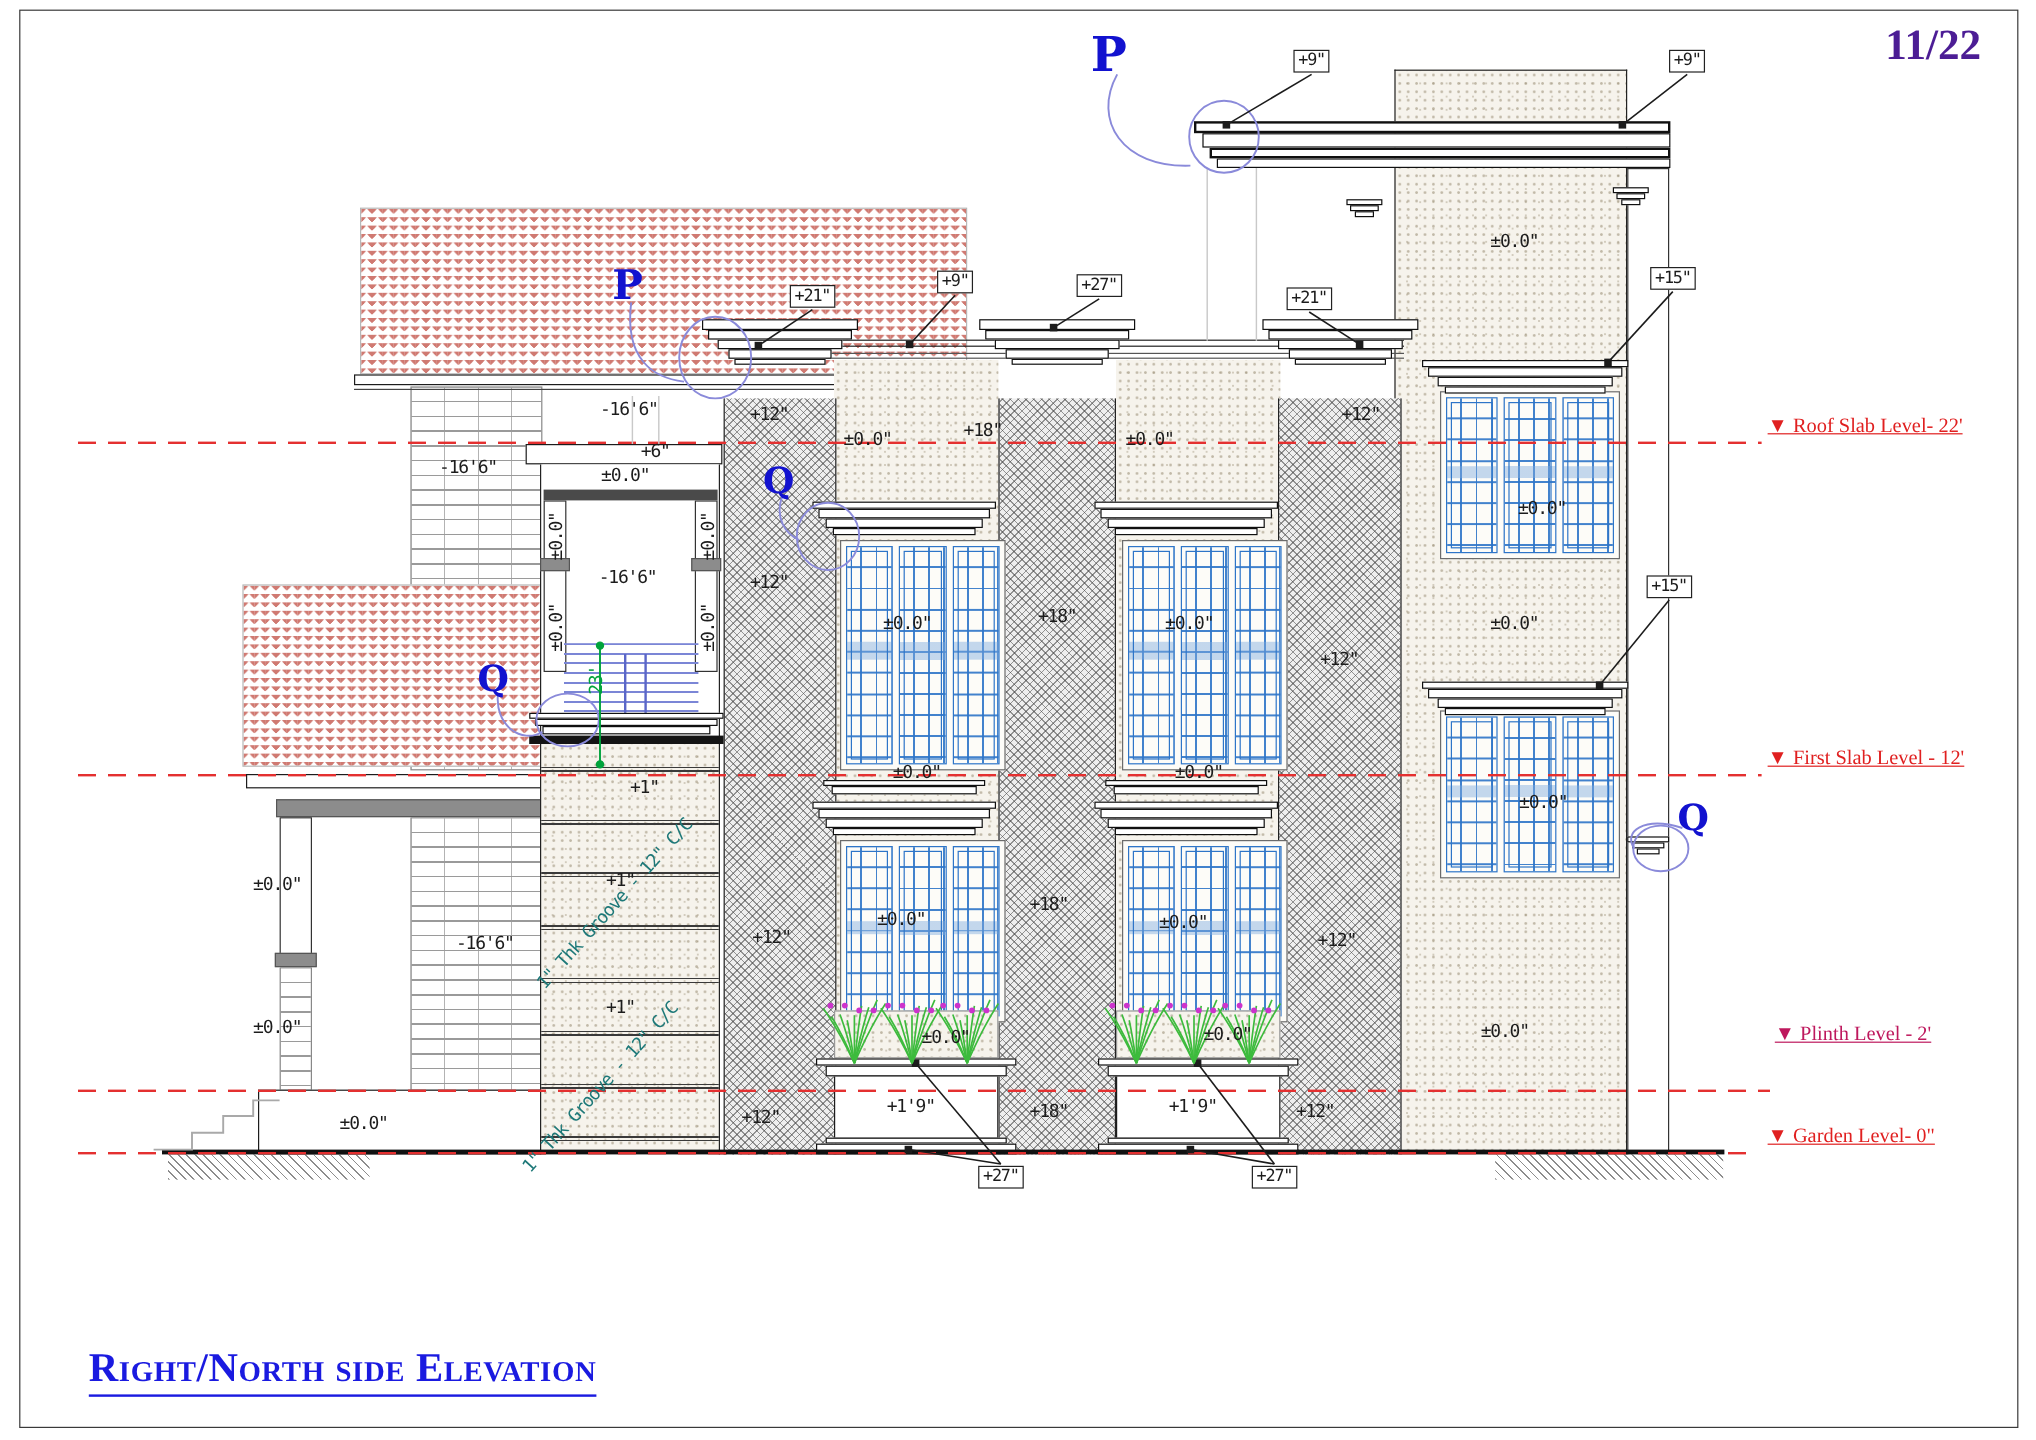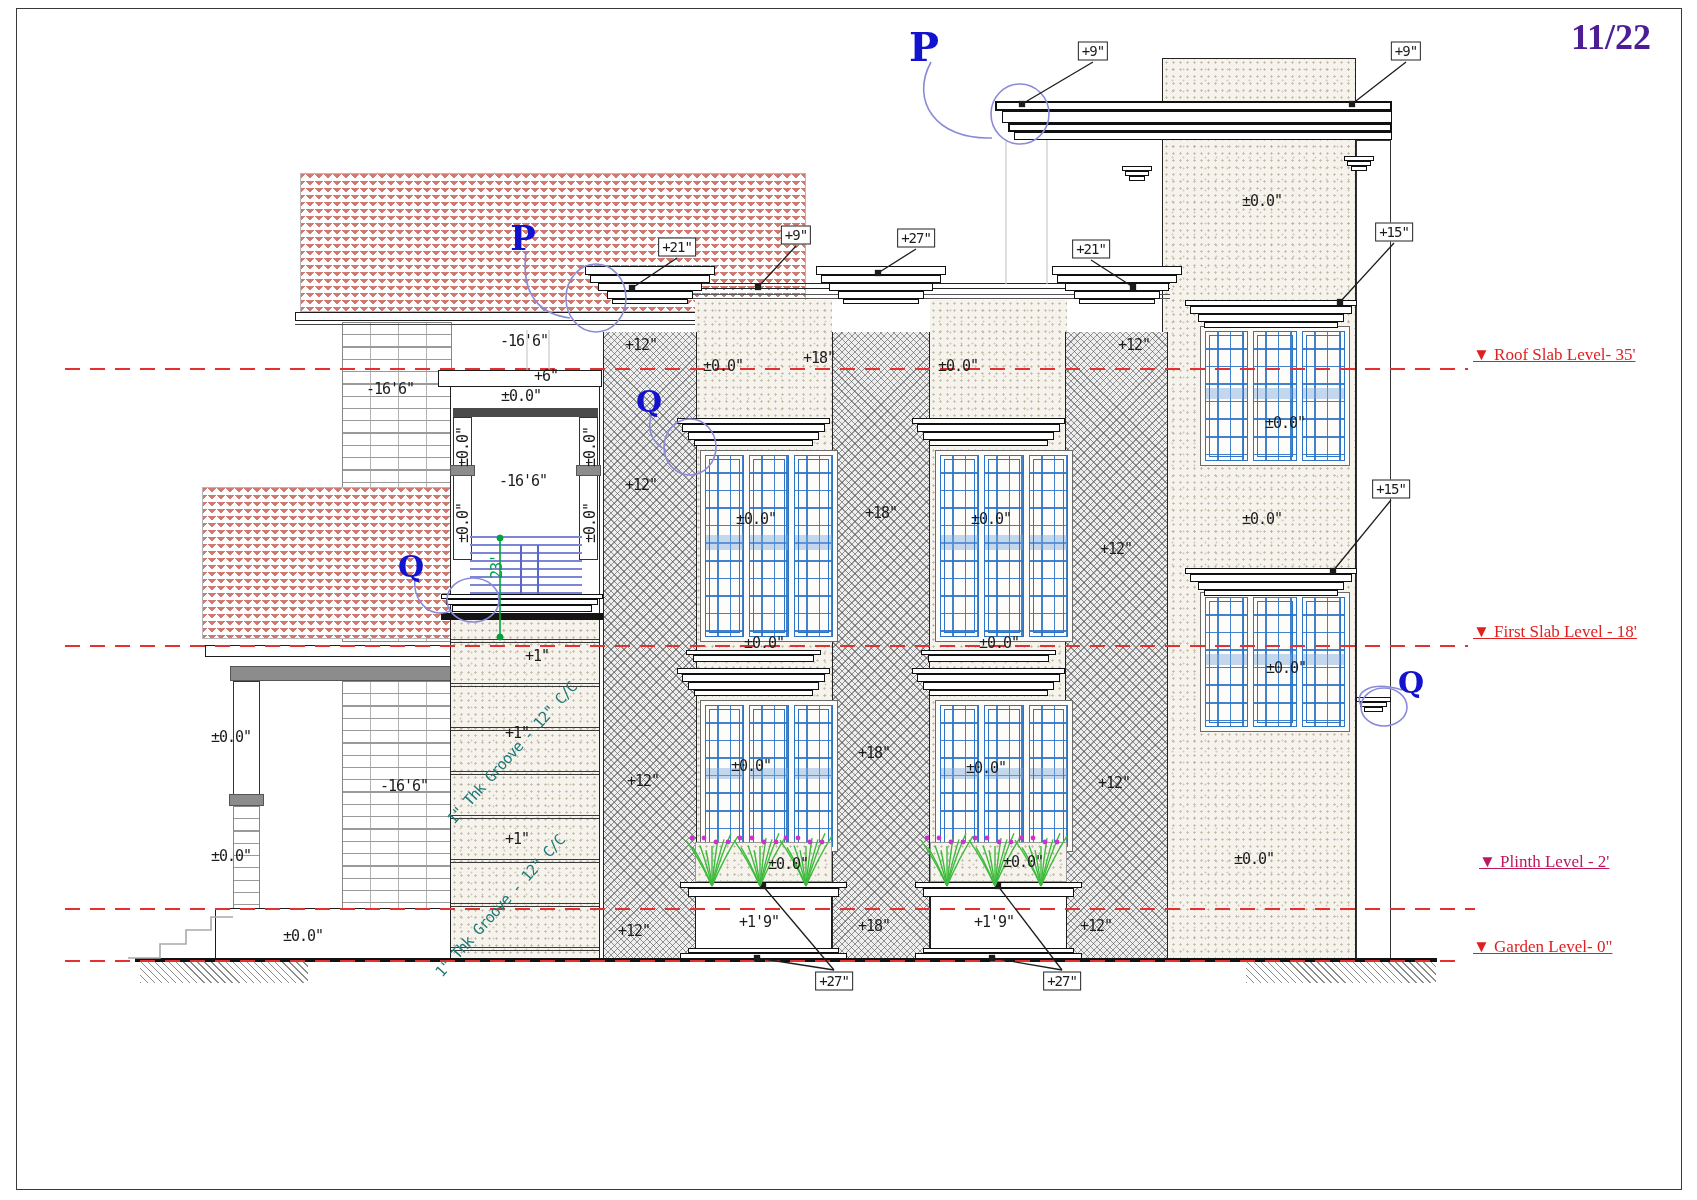--- a/index.html
+++ b/index.html
@@ -227,22 +227,22 @@
         <div class="pane"></div>
         <div class="pane"></div>
       </div>
     </div>
 
   <div class="abs gndhatch" style="left:140px;top:962px;width:168px;height:21px;"></div>
   <div class="abs gndhatch" style="left:1246px;top:962px;width:190px;height:21px;"></div>
   <div class="abs" style="left:135px;top:958px;width:1302px;height:3.6px;background:#111;z-index:29;"></div>
 
   <div class="abs" id="ann-layer" style="left:0;top:0;width:1697px;height:1200px;z-index:41;pointer-events:none;">
-      <span class="level-label" style="left: 1473px; top: 345px; color: rgb(224, 32, 32);">▼ Roof Slab Level- 35'</span>
-      <span class="level-label" style="left: 1473px; top: 622px; color: rgb(224, 32, 32);">▼ First Slab Level - 18'</span>
+      <span class="level-label" style="left: 1473px; top: 345px; color: rgb(224, 32, 32);">▼ Roof Slab Level- 22'</span>
+      <span class="level-label" style="left: 1473px; top: 622px; color: rgb(224, 32, 32);">▼ First Slab Level - 12'</span>
       <span class="level-label" style="left: 1479px; top: 852px; color: #be185d;">▼ Plinth Level - 2'</span>
       <span class="level-label" style="left: 1473px; top: 937px; color: rgb(224, 32, 32);">▼ Garden Level- 0"</span>
       <span class="dim" style="left: 524px; top: 341px;">-16'6"</span>
       <span class="dim" style="left: 546px; top: 376px;">+6"</span>
       <span class="dim" style="left: 521px; top: 396px;">±0.0"</span>
       <span class="dim" style="left: 390px; top: 389px;">-16'6"</span>
       <span class="dim" style="left: 523px; top: 481px;">-16'6"</span>
       <span class="dim" style="left: 404px; top: 786px;">-16'6"</span>
       <span class="dim" style="left: 231px; top: 737px;">±0.0"</span>
       <span class="dim" style="left: 231px; top: 856px;">±0.0"</span>
@@ -434,20 +434,21 @@
         <path d="M1041,886 Q1050.5,854.38 1060,833.3" stroke="#3dbb3d" stroke-width="1.4"></path>
         <path d="M1041,886 Q1054,856.12 1067,836.2" stroke="#3dbb3d" stroke-width="1.4"></path>
         <circle cx="1021" cy="838" r="2.4" fill="#cc33cc"></circle>
         <circle cx="1033" cy="838" r="2.4" fill="#cc33cc"></circle>
         <circle cx="1045" cy="842" r="2.4" fill="#cc33cc"></circle>
         <circle cx="1057" cy="842" r="2.4" fill="#cc33cc"></circle>
       </g>
   </svg>
 
   <div id="sheet-no" style="color: #4c1d95;">11/22</div>
+  <div id="title" style="color: rgb(26, 26, 224);">Right/North side Elevation</div>
 <div class="level-line" style="left: 65px; top: 368px; width: 1403px;"></div>
     <div class="level-line" style="left: 65px; top: 645px; width: 1403px;"></div>
     <div class="level-line" style="left: 65px; top: 908px; width: 1410px;"></div>
     <div class="level-line" style="left: 65px; top: 960px; width: 1392px;"></div>
     <div class="abs" style="left: 585px; top: 266px; width: 130px; z-index: 13;">
       <div class="band" style="width: 130px; height: 9px;"></div>
       <div class="band" style="width: 119.6px; height: 8px;"></div>
       <div class="band" style="width: 104px; height: 8px;"></div>
       <div class="band" style="width: 85.8px; height: 8px;"></div>
       <div class="band" style="width: 75.4px; height: 5px;"></div>

